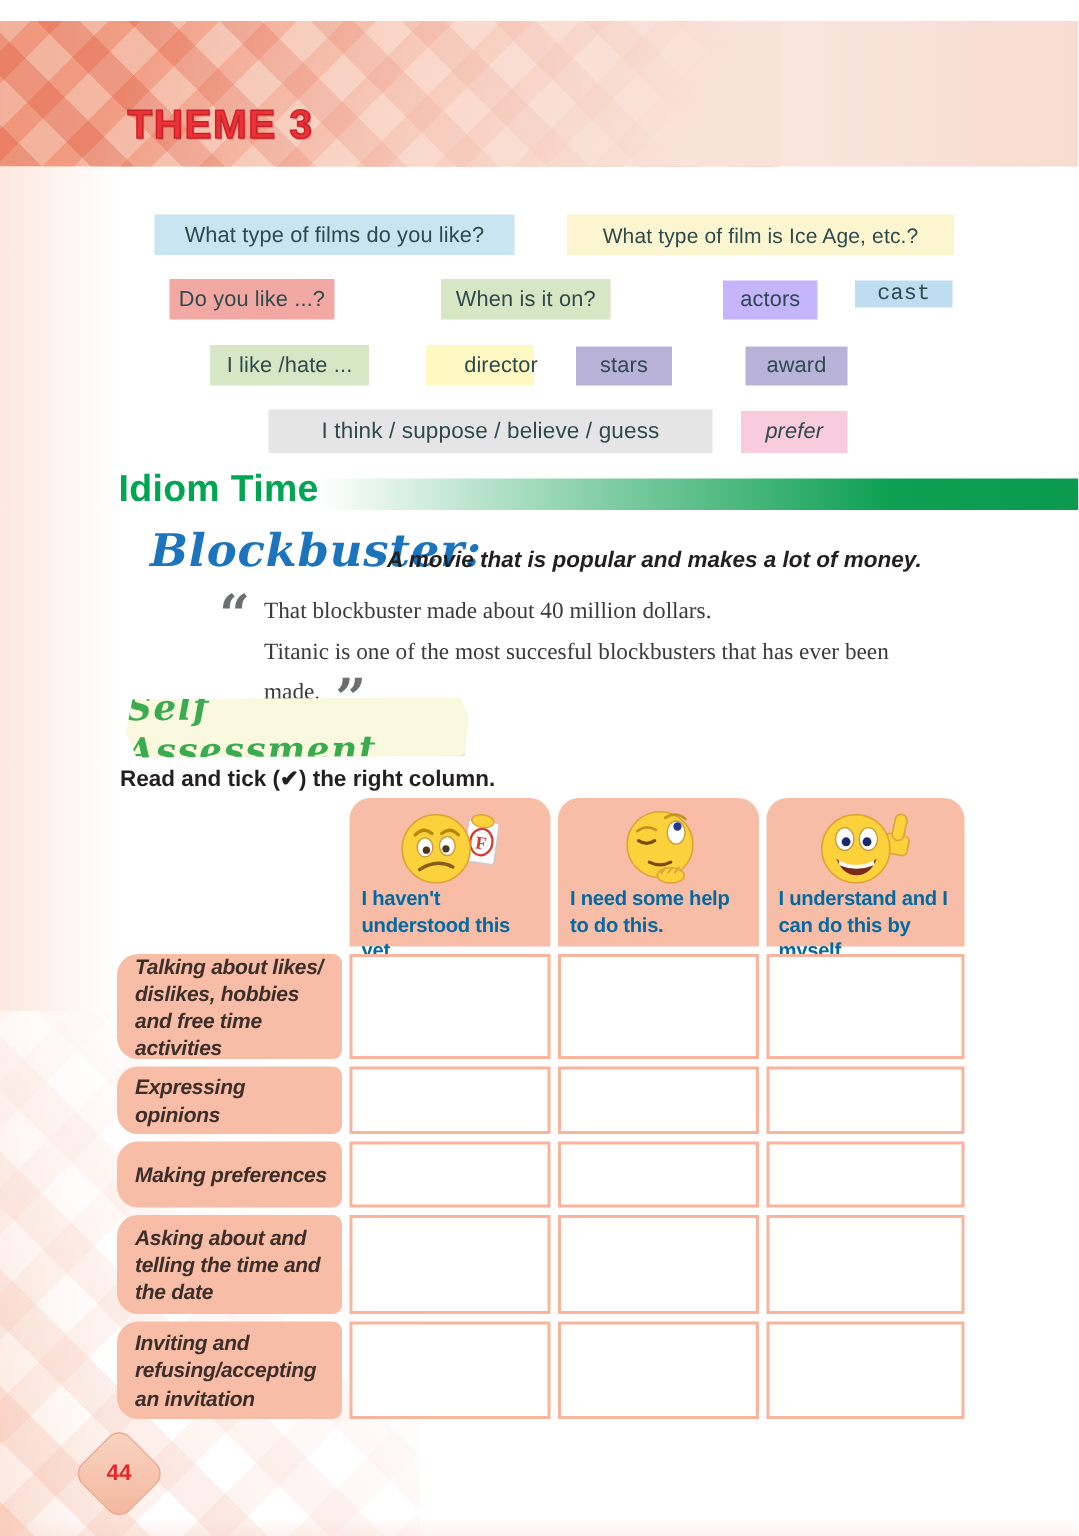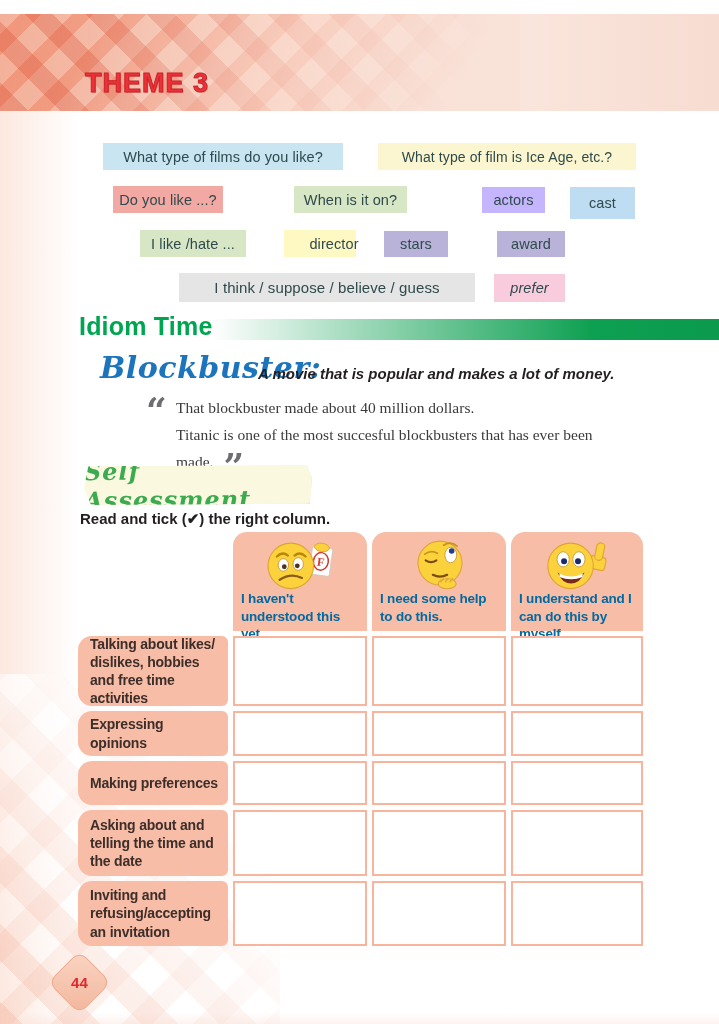--- a/index.html
+++ b/index.html
@@ -60,21 +60,21 @@
   .c-blue2      { background:#BFDDF2; }
   .c-cyan       { background:#fef9c3;padding-left:28px; }
   .c-lavender   { background:#B9B3DA; }
   .c-green      { background:#e5e5e5; }
   .c-pinklight  { background:#F8CCDD; }
   .b1  { left:103px; top:129px; width:240px; height:27px; }
   .b2  { left:378px; top:129px; width:258px; height:27px; font-size:14px; }
   .b3  { left:113px; top:172px; width:110px; height:27px; }
   .b4  { left:294px; top:172px; width:113px; height:27px; }
   .b5  { left:482px; top:173px; width:63px;  height:26px; }
-  .b6  { left:570px; top:173px; width:65px;  height:32px; }
+  .b6  { left:570px; top:173px; width:65px;  height:18px;font-family:Liberation Mono, monospace; }
   .b7  { left:140px; top:216px; width:106px; height:27px; }
   .b8  { left:284px; top:216px; width:72px;  height:27px; }
   .b9  { left:384px; top:217px; width:64px;  height:26px; }
   .b10 { left:497px; top:217px; width:68px;  height:26px; }
   .b11 { left:179px; top:259px; width:296px; height:29px; font-size:15px; }
   .b12 { left:494px; top:260px; width:71px;  height:28px;font-style:italic; }
 
   
   .idiom-title { position:absolute; left:79px; top:298px;
     font-size:25px; font-weight:800; color:#00A551; letter-spacing:0.2px; }
@@ -126,20 +126,21 @@
   }
   .cell.head .hlabel {
     align-self:flex-start; font-size:13.5px; font-weight:bold; color:#0369a1;
     line-height:1.3; letter-spacing:-0.2px;
   }
   .cell.rowlabel {
     background:#F7BDA7; border-radius:14px 6px 6px 14px;
     display:flex; align-items:center; padding:4px 8px 4px 12px;
     font-size:14px; font-weight:bold; color:#3D2E2A; line-height:1.3;
     letter-spacing:-0.2px;
+    font-style:italic;
   }
   .cell.blank { background:#ffffff; border:2px solid #F8B49C; }
   .emoji { flex:0 0 auto; }
 
   .page-num {
     position:absolute; left:57px; top:946px; width:45px; height:45px;
     background:linear-gradient(135deg,#F9D5C2,#F3B69D);
     border:1px solid #ECAA8D; border-radius:10px; transform:rotate(45deg);
     display:flex; align-items:center; justify-content:center;
   }

